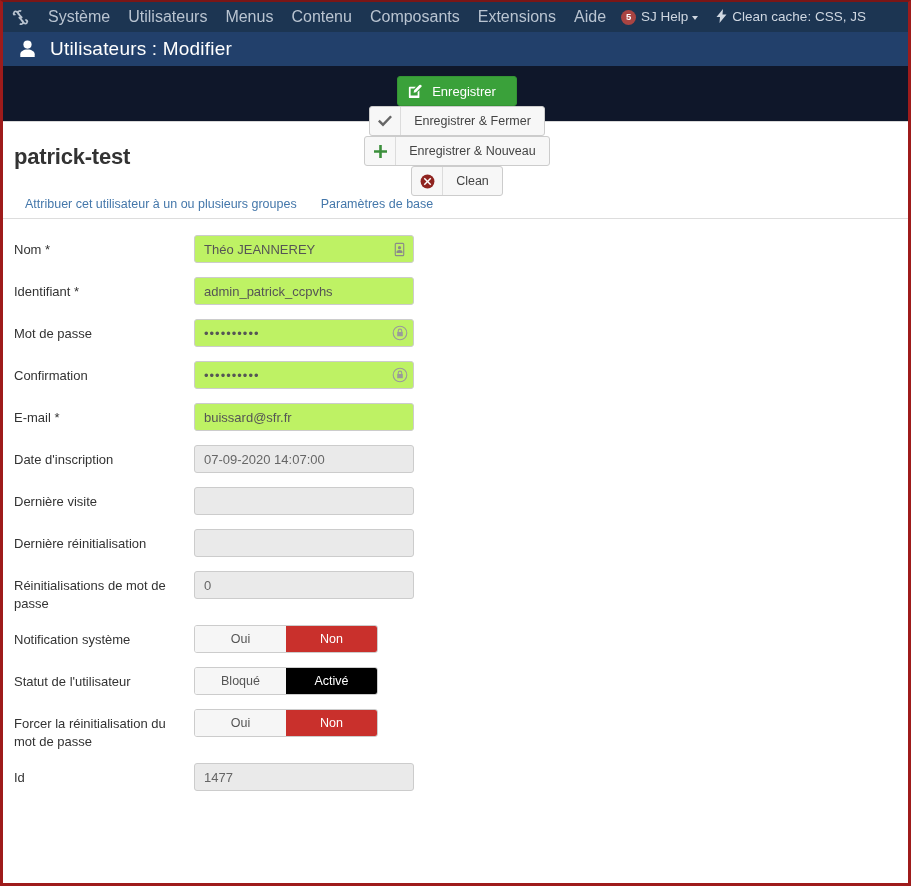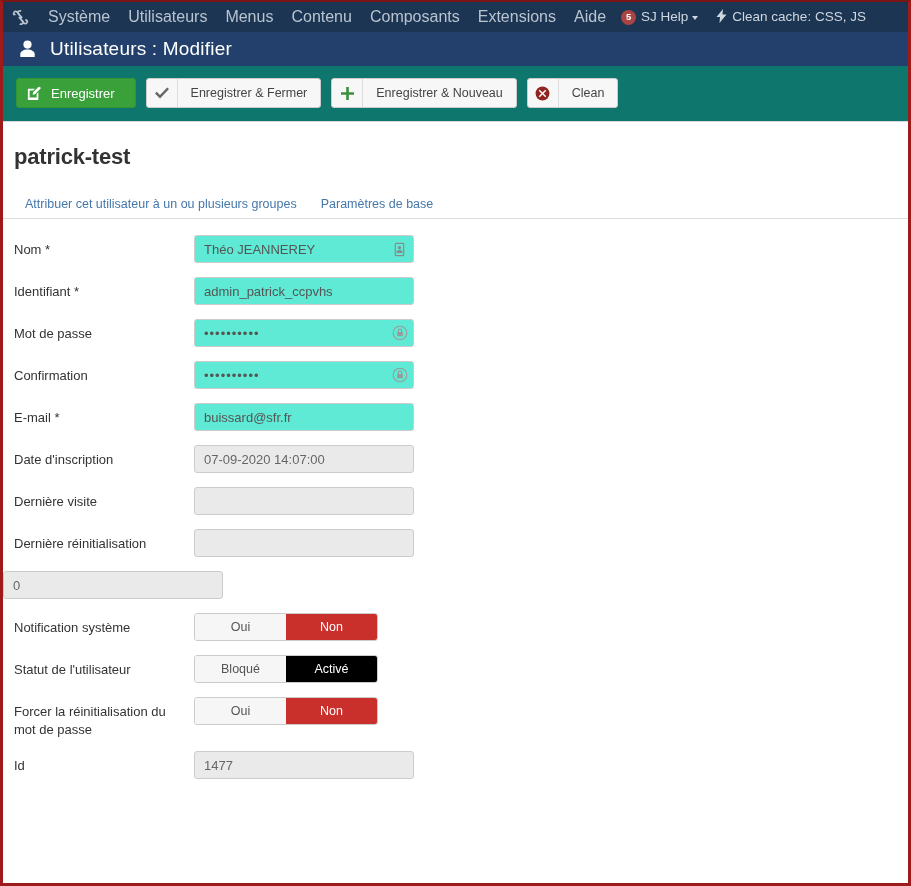--- a/index.html
+++ b/index.html
@@ -121,27 +121,28 @@
     justify-content: center;
   }
   .ph-title {
     color: #ffffff;
     font-size: 19px;
     letter-spacing: 0.2px;
   }
 
   
   .toolbar {
-    background: #0f766e;
+    background: #0f172a;
     border-bottom: 1px solid #d8d8d8;
     padding: 10px 0 11px 13px;
     display: flex;
     align-items: center;
     box-sizing: border-box;
     height: 56px;
+    flex-direction: column;
   }
   .tb-btn {
     display: inline-flex;
     align-items: center;
     height: 30px;
     background: #f7f7f7;
     border: 1px solid #cccccc;
     border-radius: 3px;
     margin-right: 10px;
     font-size: 12.5px;
@@ -252,21 +253,21 @@
   }
   .inp {
     width: 220px;
     height: 28px;
     box-sizing: border-box;
     border: 1px solid #cccccc;
     border-radius: 3px;
     padding: 0 9px;
     font-size: 13px;
     color: #555555;
-    background: #5eead4;
+    background: #bef264;
     font-family: "Liberation Sans", sans-serif;
     outline: none;
   }
   .inp.disabled {
     background: #eaeaea;
     color: #666666;
     border-color: #cccccc;
   }
   .inp.has-icon { padding-right: 30px; }
   .inp-icon {
@@ -484,20 +485,21 @@
       </div>
 
       <div class="form-row">
         <div class="lbl">Dernière réinitialisation</div>
         <div class="ctl">
           <input class="inp disabled" type="text" readonly="" value="" style="">
         </div>
       </div>
 
       <div class="form-row">
+        <div class="lbl">Réinitialisations de mot de passe</div>
         <div class="ctl">
           <input class="inp disabled" type="text" readonly="" value="0" style="">
         </div>
       </div>
 
       <div class="form-row">
         <div class="lbl">Notification système</div>
         <div class="ctl">
           <div class="toggle">
             <span class="opt">Oui</span>

